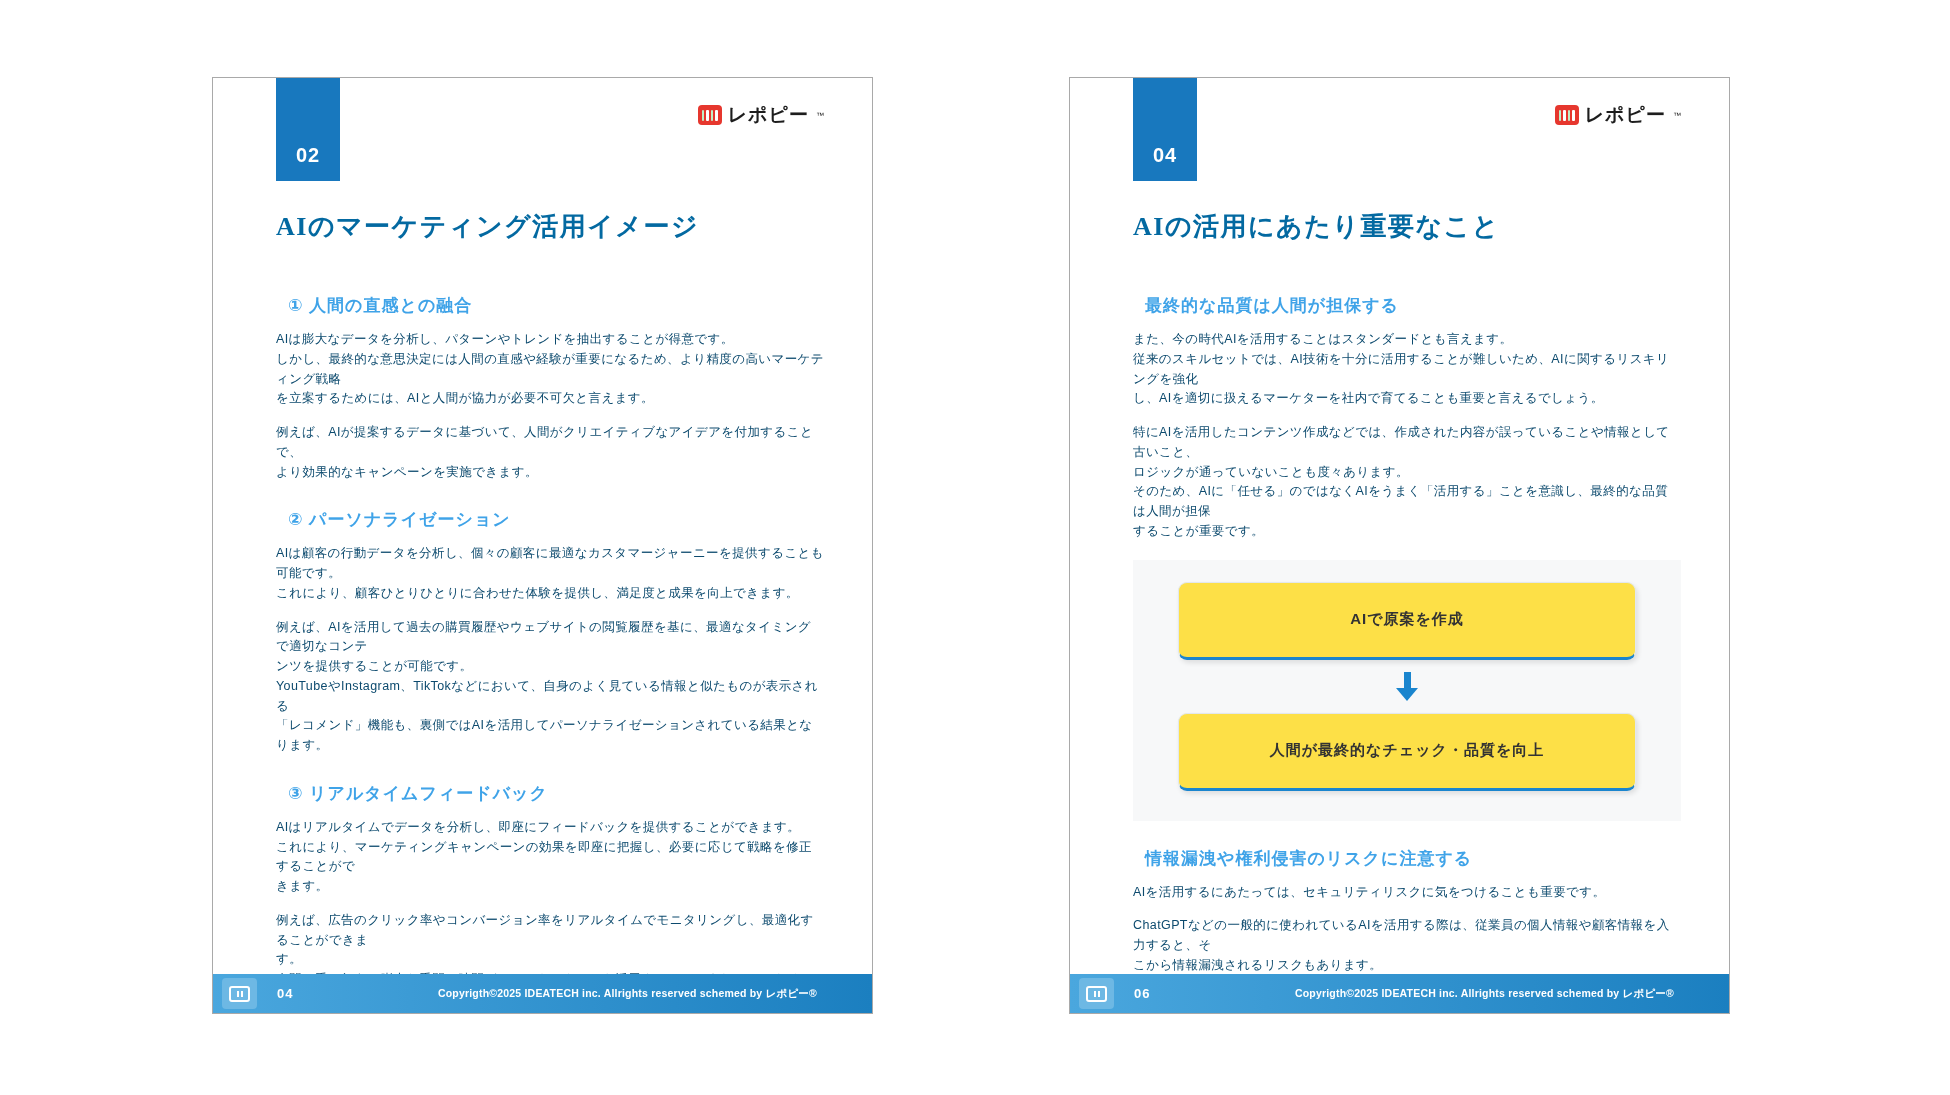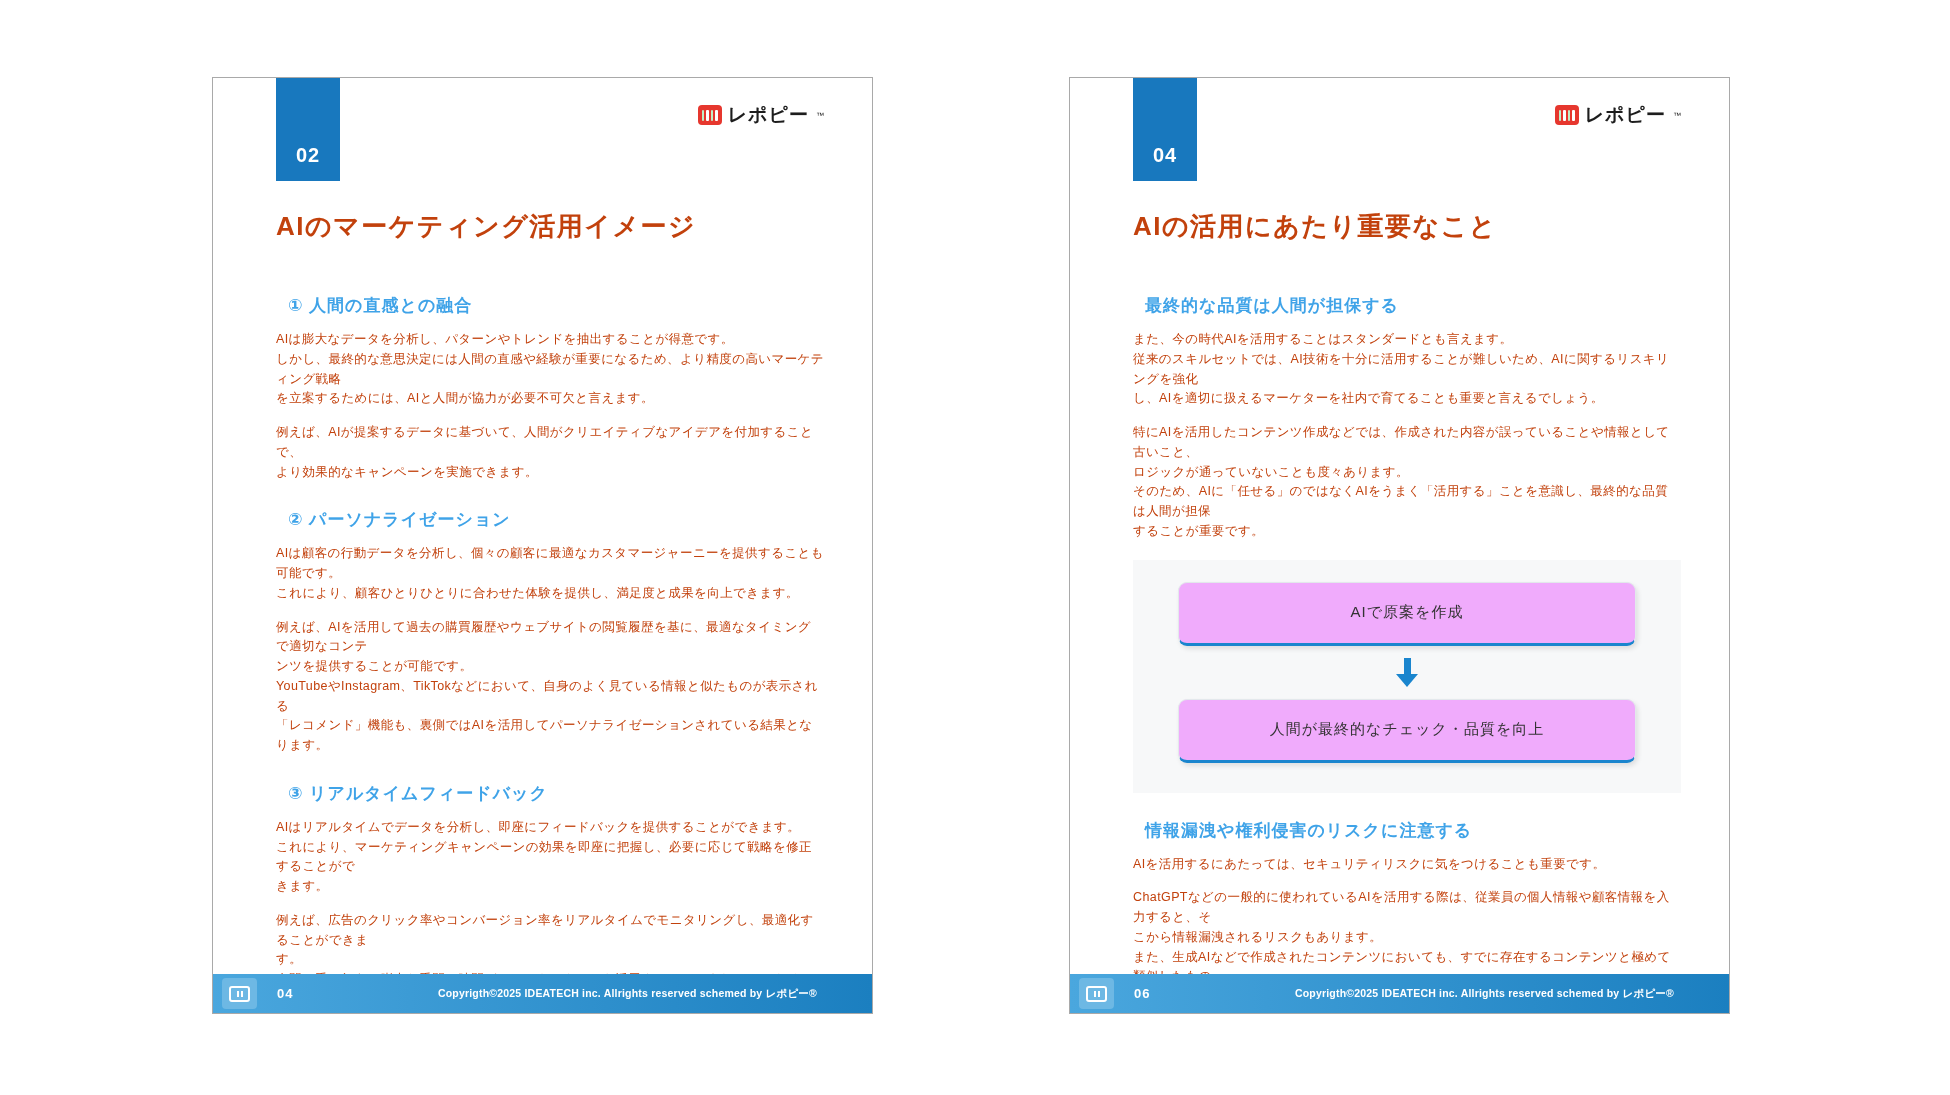--- a/index.html
+++ b/index.html
@@ -25,43 +25,43 @@
     width:24px;height:20px;background:#e6372e;border-radius:4px;display:inline-flex;
     align-items:center;justify-content:center;gap:2px;
   }
   .logo-icon i{display:block;width:2.5px;height:11px;background:#ffffff;border-radius:1px;}
   .logo-icon i.g{background:#bff0c8;}
   .logo-text{font-size:19px;font-weight:bold;color:#1d1d1d;letter-spacing:1px;}
   .logo-mark{font-size:8px;color:#1d1d1d;vertical-align:super;margin-left:1px;}
 
   
   .title{
-    position:absolute;top:131px;left:63px;right:48px;margin:0;color:#c2410c;
-    font-size:26px;font-weight:bold;letter-spacing:1.5px;
+    position:absolute;top:131px;left:63px;right:48px;margin:0;color:#0369a1;
+    font-size:26px;font-weight:bold;letter-spacing:1.5px;font-family:Liberation Serif, serif;
   }
   .content{position:absolute;top:196px;left:63px;right:48px;}
   .sec-heading{
     color:#3fa3e8;font-size:17px;font-weight:bold;letter-spacing:1px;
     margin:26px 0 13px 12px;
   }
   .content p{
     margin:0 0 14px 0;font-size:12.5px;line-height:1.58;letter-spacing:0.4px;
-    color:#c2410c;white-space:pre-line;
+    color:#0c4a6e;white-space:pre-line;
   }
 
   
   .panel{
     background:#f7f8f9;margin:18px 0 8px 0;padding:22px 40px 30px 40px;
     display:flex;flex-direction:column;align-items:center;
   }
   .step-box{
-    width:458px;height:64px;background:#f0abfc;border:1px solid #e3e8ec;
+    width:458px;height:78px;background:#fde047;border:1px solid #e3e8ec;
     border-bottom:3px solid #1a85ce;border-radius:9px;box-sizing:border-box;
     display:flex;align-items:center;justify-content:center;
-    font-size:15px;font-weight:normal;color:#333333;letter-spacing:1px;
+    font-size:15px;font-weight:bold;color:#333333;letter-spacing:1px;
     box-shadow:2px 3px 5px rgba(0,0,0,0.10);
   }
   .arrow-down{display:flex;flex-direction:column;align-items:center;margin:12px 0;}
   .arrow-down .stem{width:7px;height:16px;background:#1a85ce;}
   .arrow-down .head{
     width:0;height:0;border-left:11px solid transparent;border-right:11px solid transparent;
     border-top:13px solid #1a85ce;
   }
 
   

